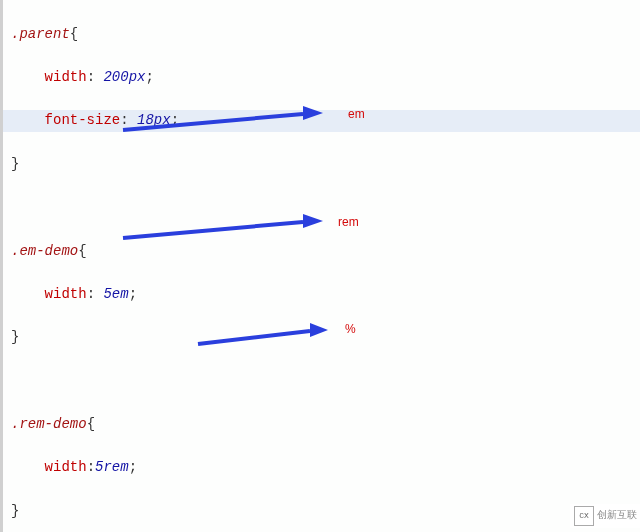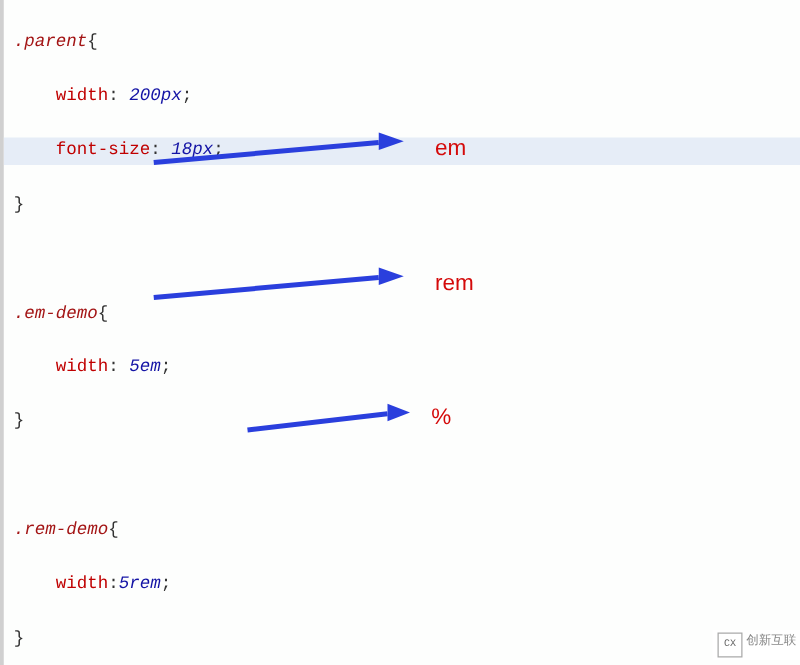--- a/index.html
+++ b/index.html
@@ -35,32 +35,33 @@
     pointer-events: none;
   }
   .arrow svg { width: 100%; height: 100%; overflow: visible; }
   .arrow-line { stroke: #2a3fdd; stroke-width: 4; fill: none; }
   .arrow-head { fill: #2a3fdd; }
 
   .annot {
     position: absolute;
     color: #d40a0a;
     font-family: Arial, sans-serif;
-    font-size: 18px;
+    font-size: 12px;
   }
 
   .watermark {
     position: absolute;
     right: 2px;
     bottom: 4px;
     font-size: 10px;
     color: #888;
     background: rgba(255,255,255,0.7);
     padding: 2px 4px;
     display: flex;
+    align-items: center;
     gap: 3px;
   }
   .watermark .logo {
     width: 18px; height: 18px; border: 1px solid #aaa;
     display: inline-flex; align-items: center; justify-content: center;
     font-size: 8px; color: #666;
   }
 </style>
 </head>
 <body>
@@ -106,19 +107,19 @@
     </svg>
 </div>
 <div class="arrow" style="left:195px; top:326px; width:130px;">
   <svg viewBox="0 0 130 22">
       <line class="arrow-line" x1="0" y1="18" x2="112" y2="5"></line>
       <polygon class="arrow-head" points="112,-3 130,4 112,11"></polygon>
     </svg>
 </div>
 
 <div class="annot" style="left:345px; top:105px;">em</div>
-<div class="annot" style="left:345px; top:213px;">rem</div>
+<div class="annot" style="left:335px; top:213px;">rem</div>
 <div class="annot" style="left:342px; top:320px;">%</div>
 
 <div class="watermark">
   <span class="logo">CX</span>
   <span>创新互联</span>
 </div>
 
 </body></html>

